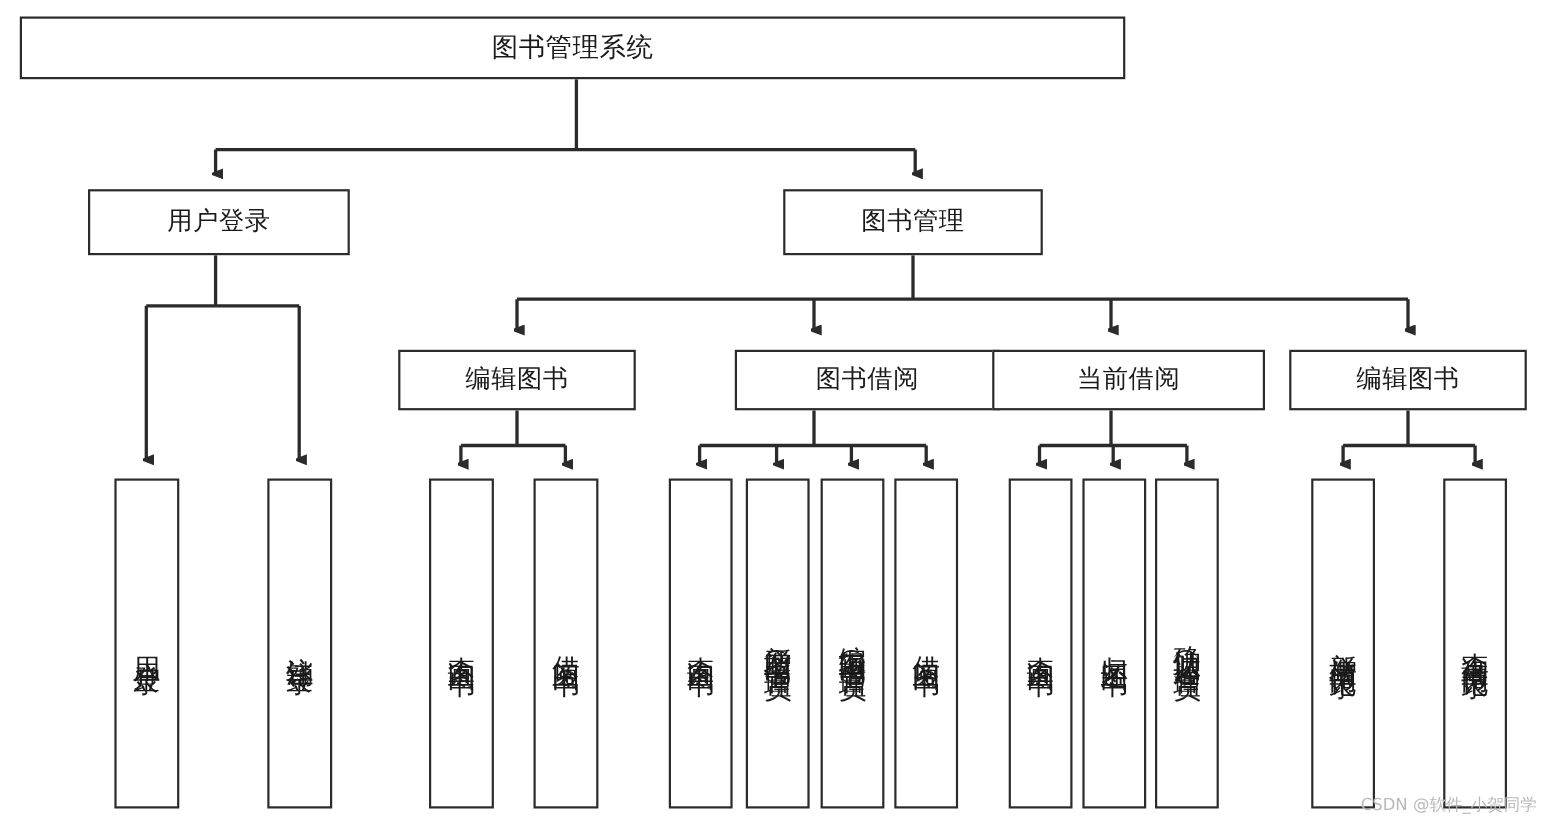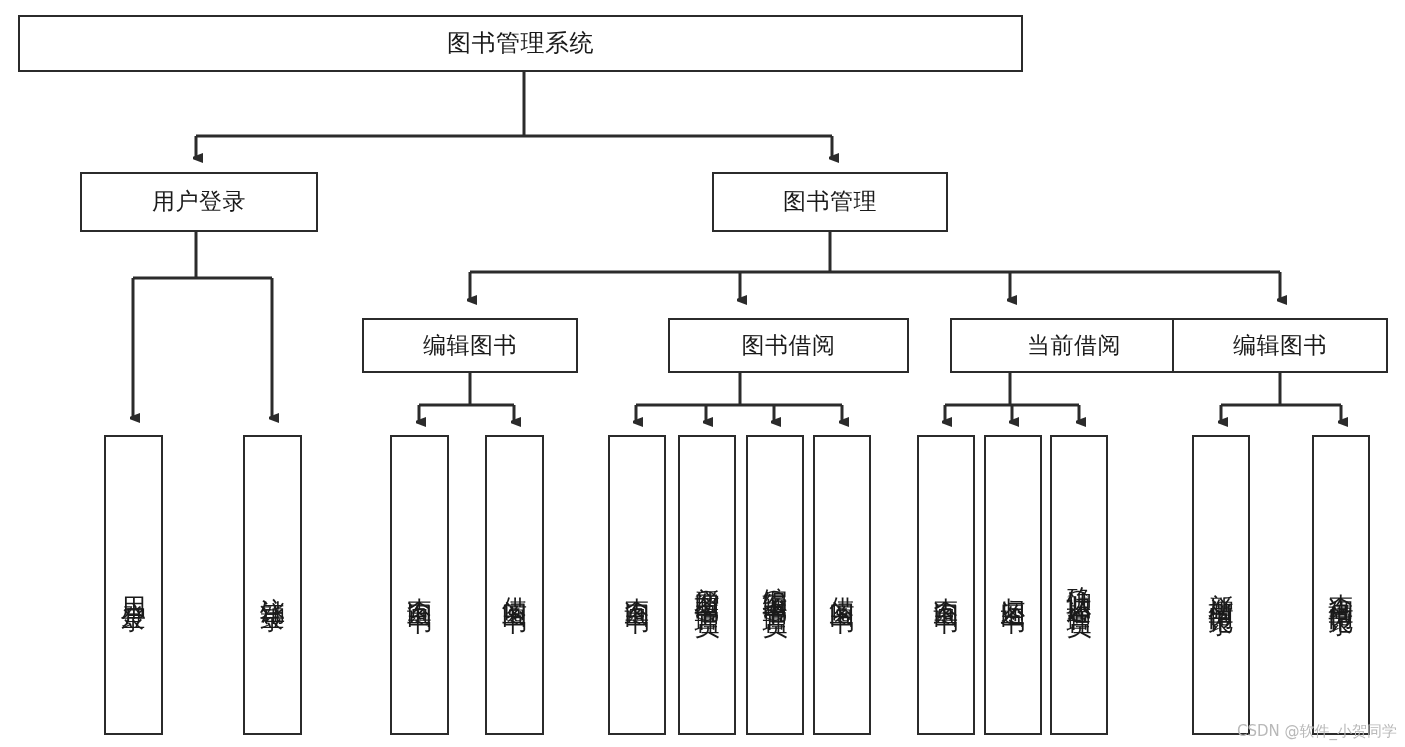--- a/index.html
+++ b/index.html
@@ -142,21 +142,21 @@
   <div class="node horiz" style="left:712px; top:172px; width:236px; height:60px;">
     <span class="node-label">图书管理</span>
   </div>
 
   <div class="node horiz" style="left:362px; top:318px; width:216px; height:55px;">
     <span class="node-label">编辑图书</span>
   </div>
   <div class="node horiz" style="left:632px; top:318px; width:241px; height:55px;margin-left:36px;">
     <span class="node-label">图书借阅</span>
   </div>
-  <div class="node horiz" style="left:902px; top:318px; width:248px; height:55px;margin-left:48px;">
+  <div class="node horiz" style="left:902px; top:318px; width:248px; height:55px;">
     <span class="node-label">当前借阅</span>
   </div>
   <div class="node horiz" style="left:1172px; top:318px; width:216px; height:55px;">
     <span class="node-label">编辑图书</span>
   </div>
 
   <div class="node vert" style="left:104px; top:435px; width:59px; height:300px;">
     <span class="node-label">用户登录</span>
   </div>
   <div class="node vert" style="left:243px; top:435px; width:59px; height:300px;">

